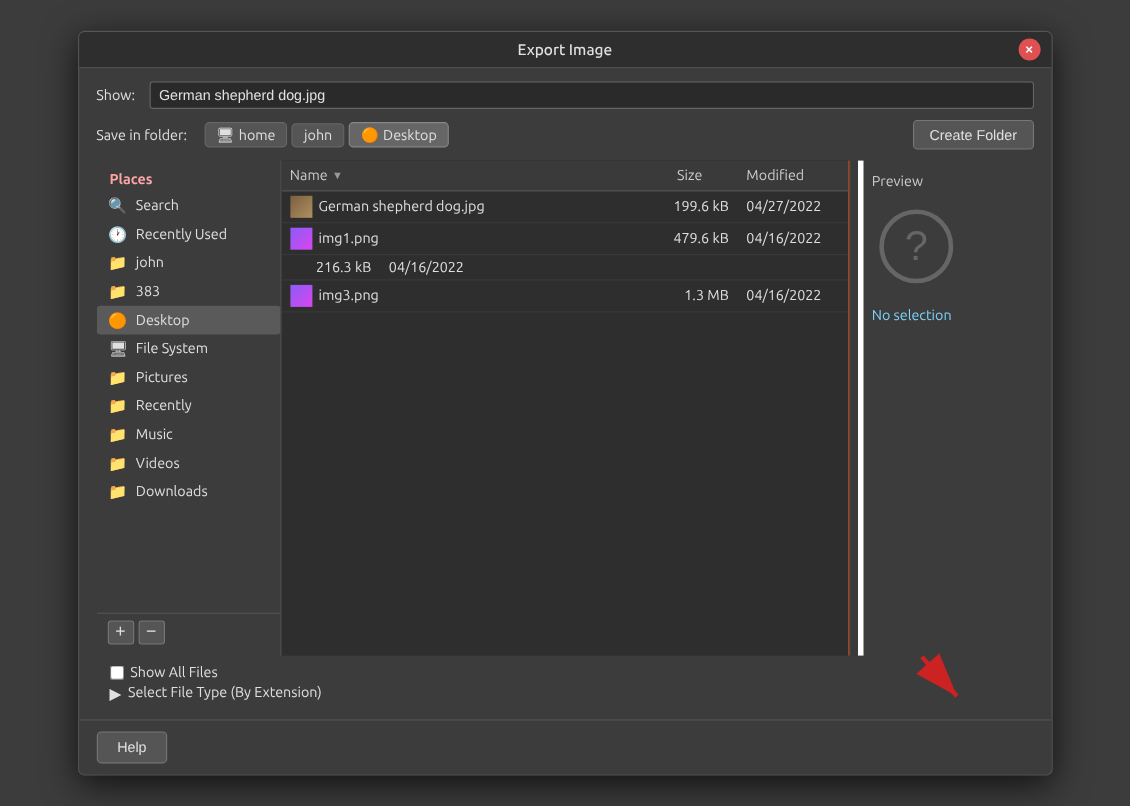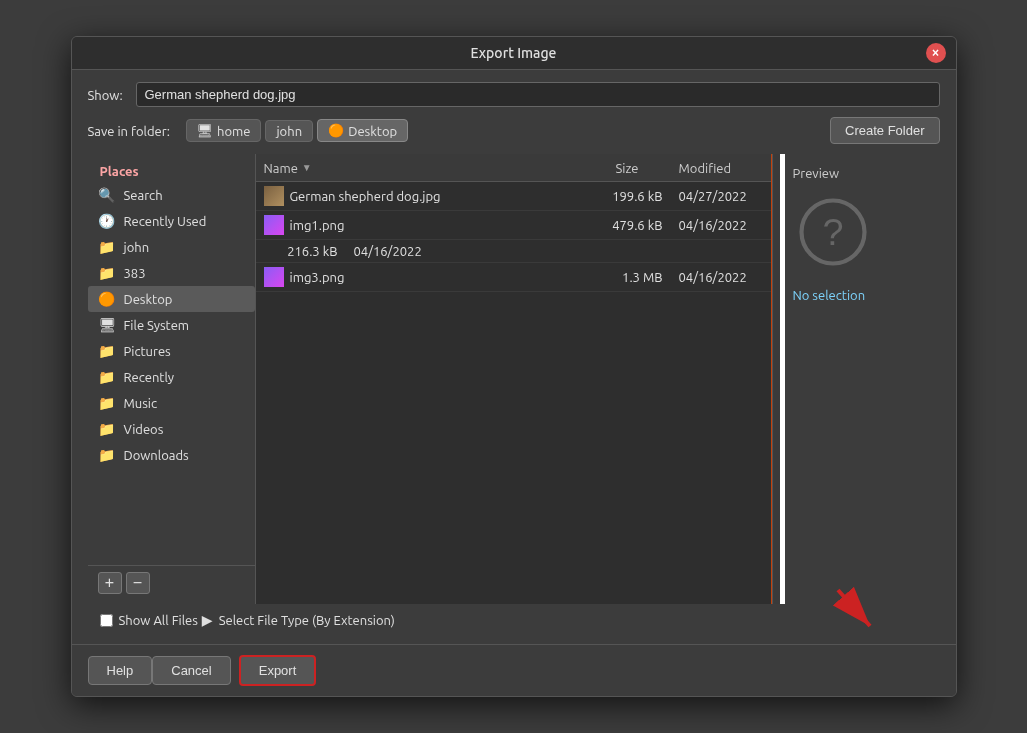--- a/index.html
+++ b/index.html
@@ -329,20 +329,21 @@
     .scrollbar-divider {
       width: 8px;
       background: #3a3a3a;
       border-left: 1px solid #555;
       flex-shrink: 0;
     }
 
     .bottom-options {
       padding: 8px 12px 4px;
       display: flex;
+      flex-direction: column;
       gap: 4px;
     }
     .checkbox-row {
       display: flex;
       align-items: center;
       gap: 6px;
       font-size: 13px;
       color: #e0e0e0;
       cursor: pointer;
     }
@@ -578,24 +579,20 @@
         <span class="expand-icon">▶</span>
         <span>Select File Type (By Extension)</span>
       </div>
     </div>
   </div>
 
   <div class="dialog-footer">
     <div class="footer-left">
       <button class="btn btn-help">Help</button>
     </div>
-    <div class="footer-right">
-      <button class="btn">Cancel</button>
-      <button class="btn btn-export">Export</button>
-    </div>
   </div>
 
   <div class="arrow-indicator">
     <svg viewBox="0 0 60 60" xmlns="http://www.w3.org/2000/svg">
       <defs>
         <marker id="arrowhead" markerWidth="10" markerHeight="7" refX="10" refY="3.5" orient="auto">
           <polygon points="0 0, 10 3.5, 0 7" fill="#cc2222"></polygon>
         </marker>
       </defs>
       <line x1="10" y1="10" x2="42" y2="46" stroke="#cc2222" stroke-width="4" marker-end="url(#arrowhead)"></line>

